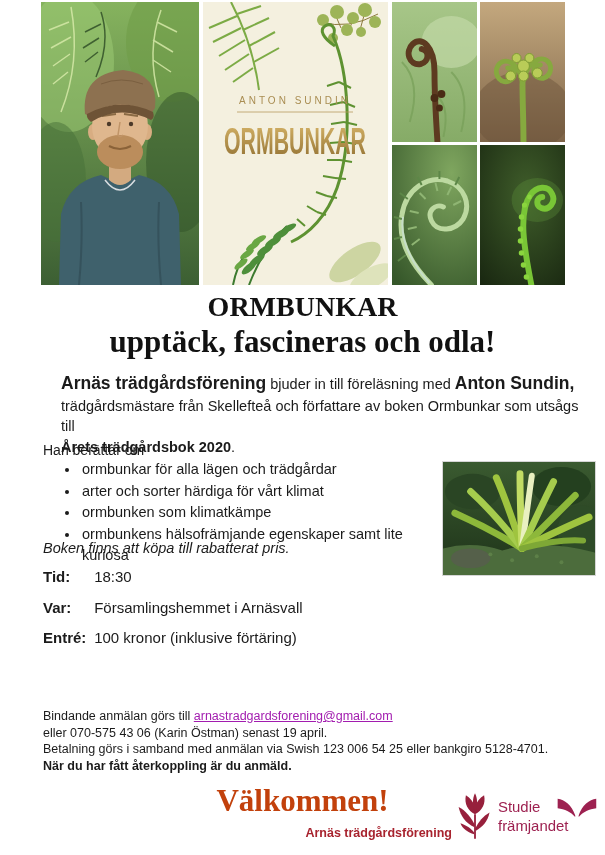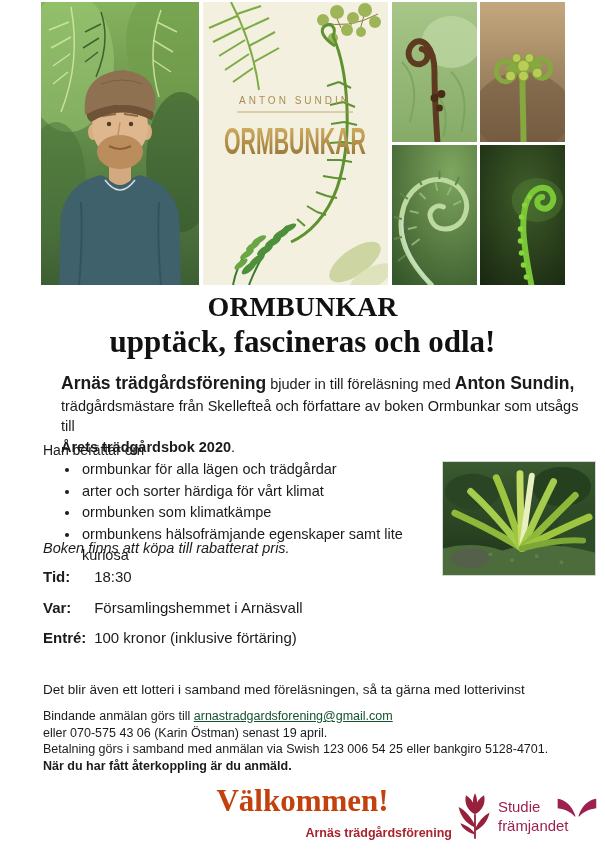--- a/index.html
+++ b/index.html
@@ -29,21 +29,21 @@
   
   .inline-photo { position:absolute; top:461px; left:442px; width:154px; height:115px; border:1px solid #d6d6d6; box-sizing:border-box; }
   .inline-photo svg { display:block; width:100%; height:100%; }
   
   .details { position:absolute; top:568px; left:43px; font-size:15px; }
   .detail-row { margin-bottom:12.5px; line-height:18px; }
   .dlabel { display:inline-block; min-width:47px; font-weight:700; }
   
   .lottery { position:absolute; top:682px; left:43px; width:540px; font-size:13.5px; }
   .registration { position:absolute; top:708px; left:43px; width:540px; font-size:12.5px; line-height:16.5px; }
-  .link { color:#14532d; text-decoration:underline; cursor:pointer; }
+  .link { color:#a21caf; text-decoration:underline; cursor:pointer; }
   
   .closing { position:absolute; top:783px; left:0; width:605px; text-align:center;
     font-family:"Liberation Serif", serif; font-weight:700; font-size:31px; color:#c2410c; }
   .footer-logos { position:absolute; right:7px; bottom:4px; display:flex; align-items:flex-end; gap:3px; }
   .footer-org { color:#a8242f; font-weight:700; font-size:12.5px; margin-bottom:11px; white-space:nowrap; }
   .tulip-wrap { margin-bottom:3px; }
   .studie-wrap { margin-bottom:3px; }
 </style>
 </head>
 <body>
@@ -302,21 +302,20 @@
     <div class="detail-row">
       <span class="dlabel">Var:</span>
       <span class="dvalue">Församlingshemmet i Arnäsvall</span>
     </div>
     <div class="detail-row">
       <span class="dlabel">Entré:</span>
       <span class="dvalue">100 kronor (inklusive förtäring)</span>
     </div>
   </div>
 
-  <div class="lottery">Det blir även ett lotteri i samband med föreläsningen, så ta gärna med lotterivinst</div>
   <div class="registration">
     <span>Bindande anmälan görs till </span><a class="link">arnastradgardsforening@gmail.com</a><br>
     <span>eller 070-575 43 06 (Karin Östman) senast 19 april.</span><br>
     <span>Betalning görs i samband med anmälan via Swish 123 006 54 25 eller bankgiro 5128-4701.</span><br>
     <span class="bold">När du har fått återkoppling är du anmäld.</span>
   </div>
 
   <div class="closing">Välkommen!</div>
 
   <div class="footer-logos">

